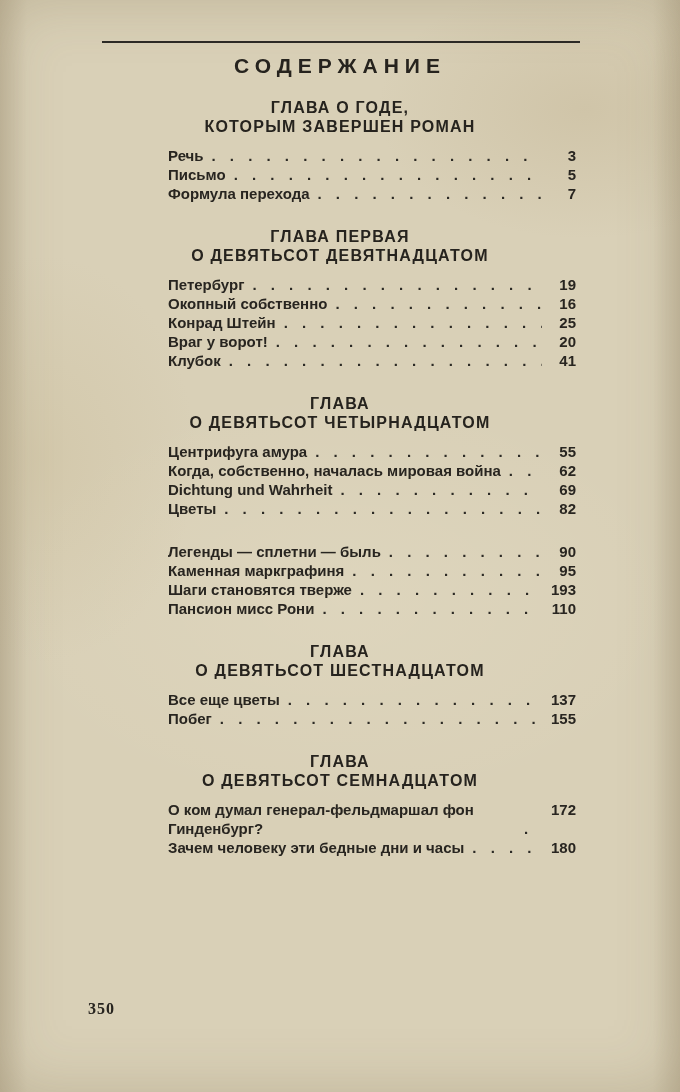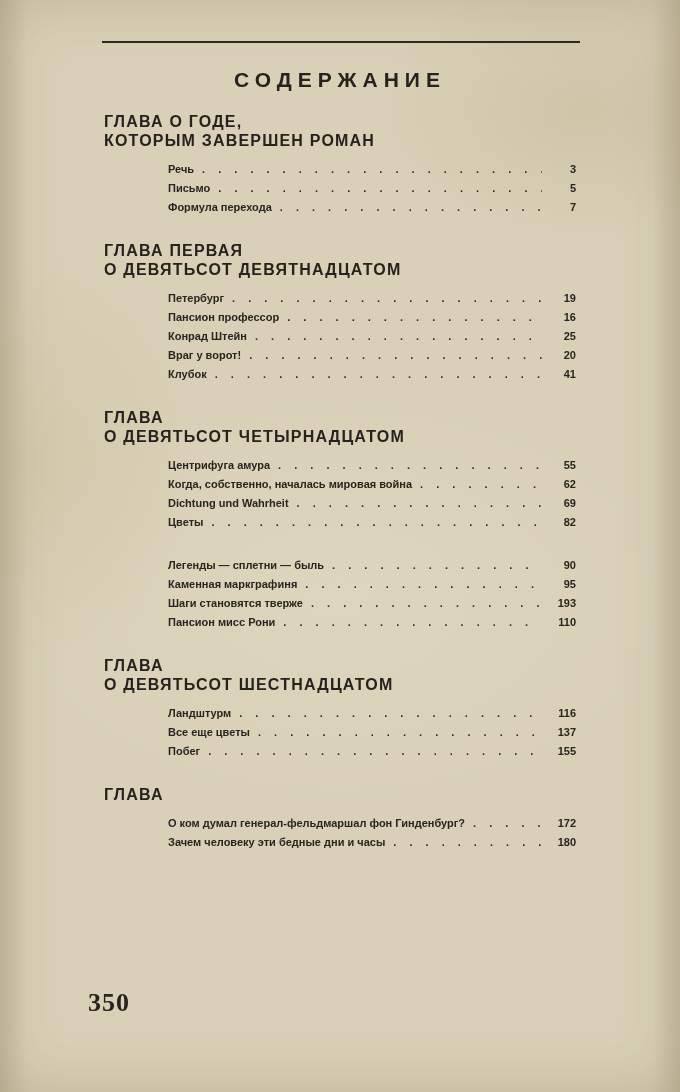--- a/index.html
+++ b/index.html
@@ -31,45 +31,45 @@
     left: 102px;
     top: 41px;
     width: 478px;
     height: 2px;
     background: #2c2a25;
   }
   .content {
     padding: 54px 104px 0 104px;
   }
   .toc-title {
-    margin: 14px;
+    margin: 0;
     text-align: center;
     font-size: 21px;
     font-weight: bold;
     letter-spacing: 6px;
     color: #26231e;
   }
   .toc-section { margin-top: 24px; }
   .toc-section.first { margin-top: 20px; }
   .section-heading {
     margin: 0;
-    text-align: left;
+    text-align: center;
     font-size: 16px;
     font-weight: bold;
     letter-spacing: 1.2px;
     line-height: 19px;
     color: #26231e;
   }
   .section-heading span { display: block; }
   .entries { margin-top: 10px; }
   .entry {
     display: flex;
     align-items: baseline;
     padding-left: 64px;
-    font-size: 11px;
+    font-size: 15px;
     font-weight: bold;
     line-height: 19px;
     color: #282520;
   }
   .entry-title { flex: 0 1 auto; }
   .leader {
     flex: 1 1 20px;
     min-width: 18px;
     overflow: hidden;
     white-space: nowrap;
@@ -84,21 +84,21 @@
   .entry-page {
     flex: 0 0 auto;
     min-width: 28px;
     text-align: right;
   }
   .folio {
     position: absolute;
     left: 88px;
     bottom: 74px;
     font-family: "Liberation Serif", serif;
-    font-size: 26px;
+    font-size: 16px;
     font-weight: bold;
     letter-spacing: 1px;
     color: #26231e;
   }
 </style>
 </head>
 <body>
 
 <div class="scan-page" style="--paper: #d9d0b7; --ink: #26231e;">
   <div class="top-rule"></div>
@@ -133,21 +133,21 @@
             <span>ГЛАВА ПЕРВАЯ</span>
             <span>О ДЕВЯТЬСОТ ДЕВЯТНАДЦАТОМ</span>
           </h2>
           <div class="entries">
             <div class="entry">
               <span class="entry-title">Петербург</span>
               <span class="leader"></span>
               <span class="entry-page">19</span>
             </div>
             <div class="entry">
-              <span class="entry-title">Пансион профессор</span>
+              <span class="entry-title">Окопный собственно</span>
               <span class="leader"></span>
               <span class="entry-page">16</span>
             </div>
             <div class="entry">
               <span class="entry-title">Конрад Штейн</span>
               <span class="leader"></span>
               <span class="entry-page">25</span>
             </div>
             <div class="entry">
               <span class="entry-title">Враг у ворот!</span>
@@ -213,39 +213,35 @@
             </div>
           </div>
         </section>
         <section class="toc-section">
           <h2 class="section-heading">
             <span>ГЛАВА</span>
             <span>О ДЕВЯТЬСОТ ШЕСТНАДЦАТОМ</span>
           </h2>
           <div class="entries">
             <div class="entry">
-              <span class="entry-title">Ландштурм</span>
-              <span class="leader"></span>
-              <span class="entry-page">116</span>
-            </div>
-            <div class="entry">
               <span class="entry-title">Все еще цветы</span>
               <span class="leader"></span>
               <span class="entry-page">137</span>
             </div>
             <div class="entry">
               <span class="entry-title">Побег</span>
               <span class="leader"></span>
               <span class="entry-page">155</span>
             </div>
           </div>
         </section>
         <section class="toc-section">
           <h2 class="section-heading">
             <span>ГЛАВА</span>
+            <span>О ДЕВЯТЬСОТ СЕМНАДЦАТОМ</span>
           </h2>
           <div class="entries">
             <div class="entry">
               <span class="entry-title">О ком думал генерал-фельдмаршал фон Гинденбург?</span>
               <span class="leader"></span>
               <span class="entry-page">172</span>
             </div>
             <div class="entry">
               <span class="entry-title">Зачем человеку эти бедные дни и часы</span>
               <span class="leader"></span>

